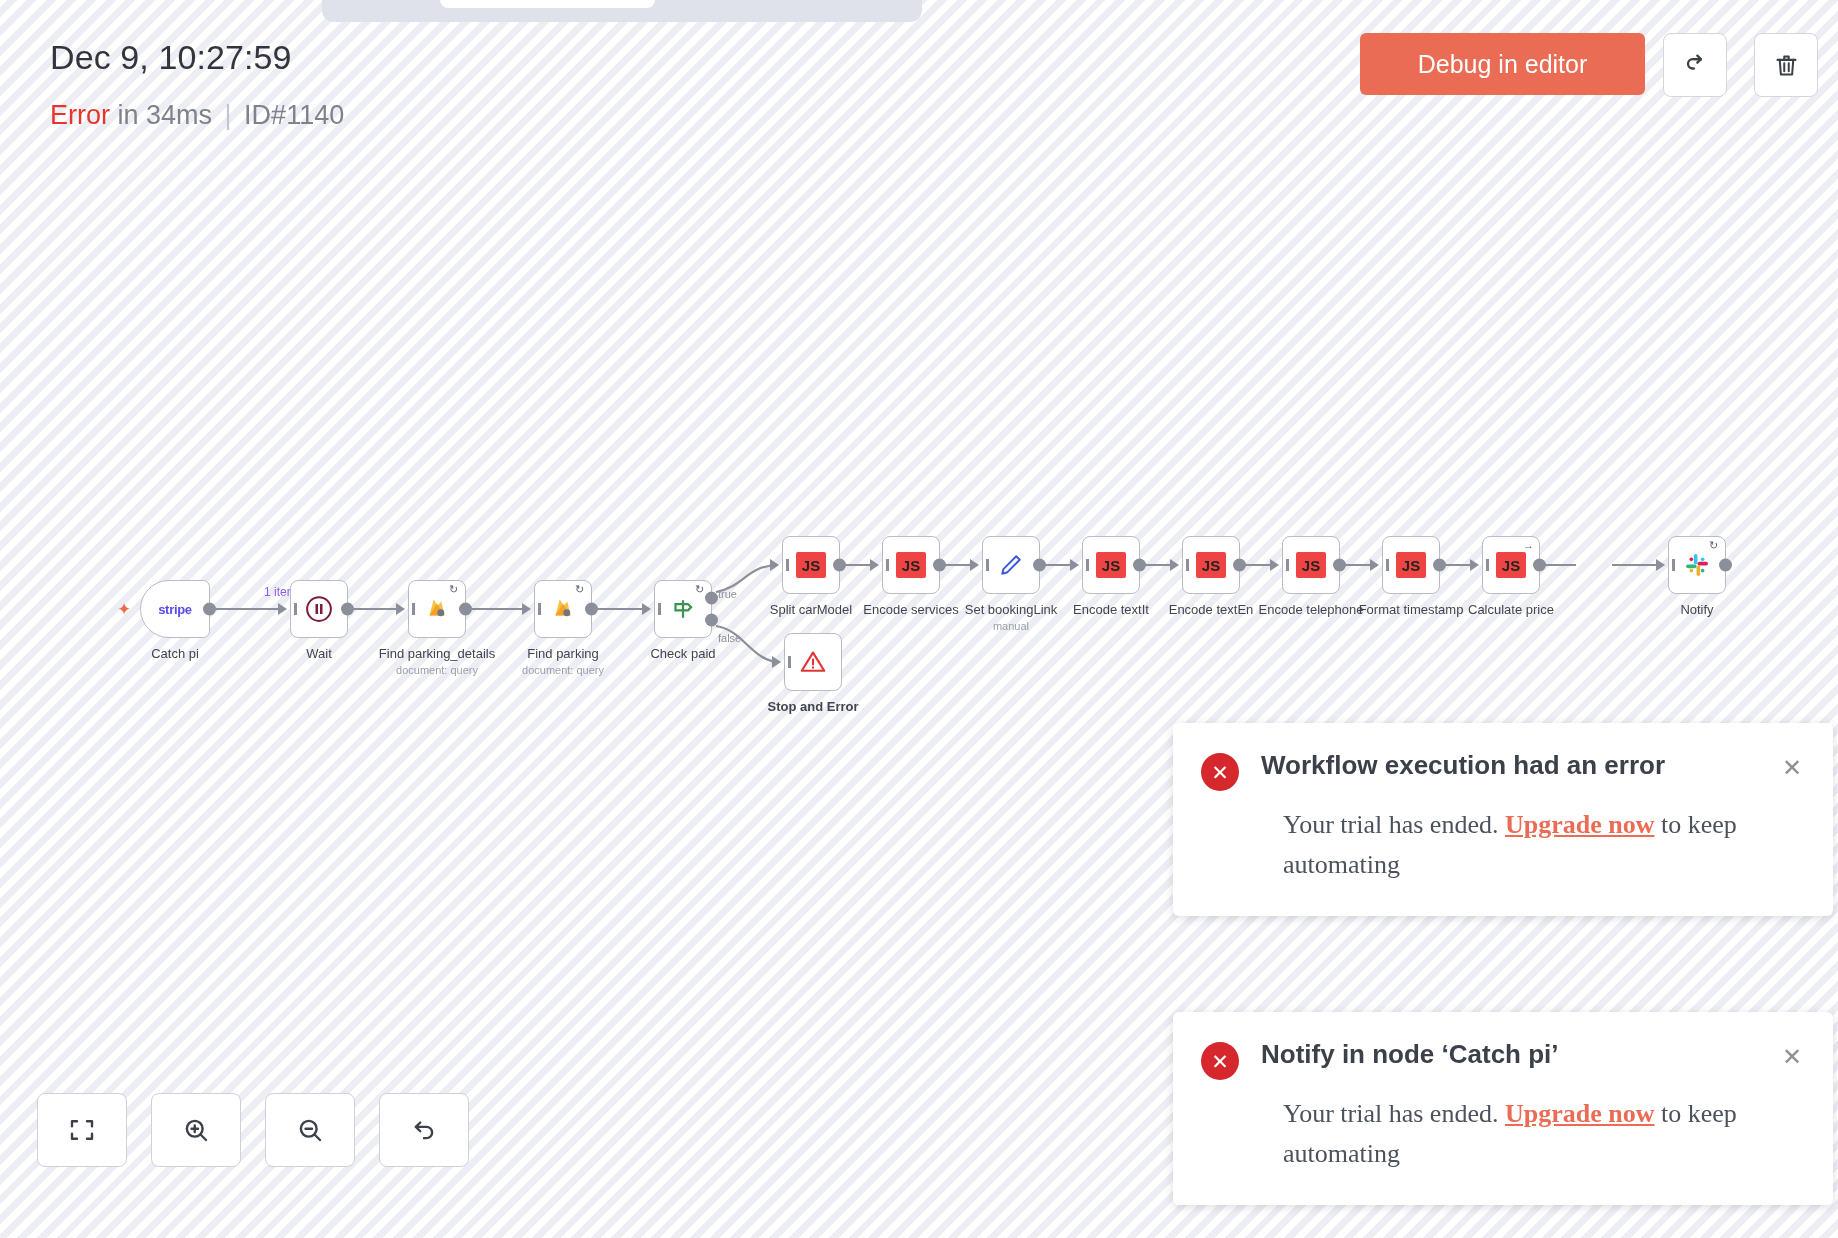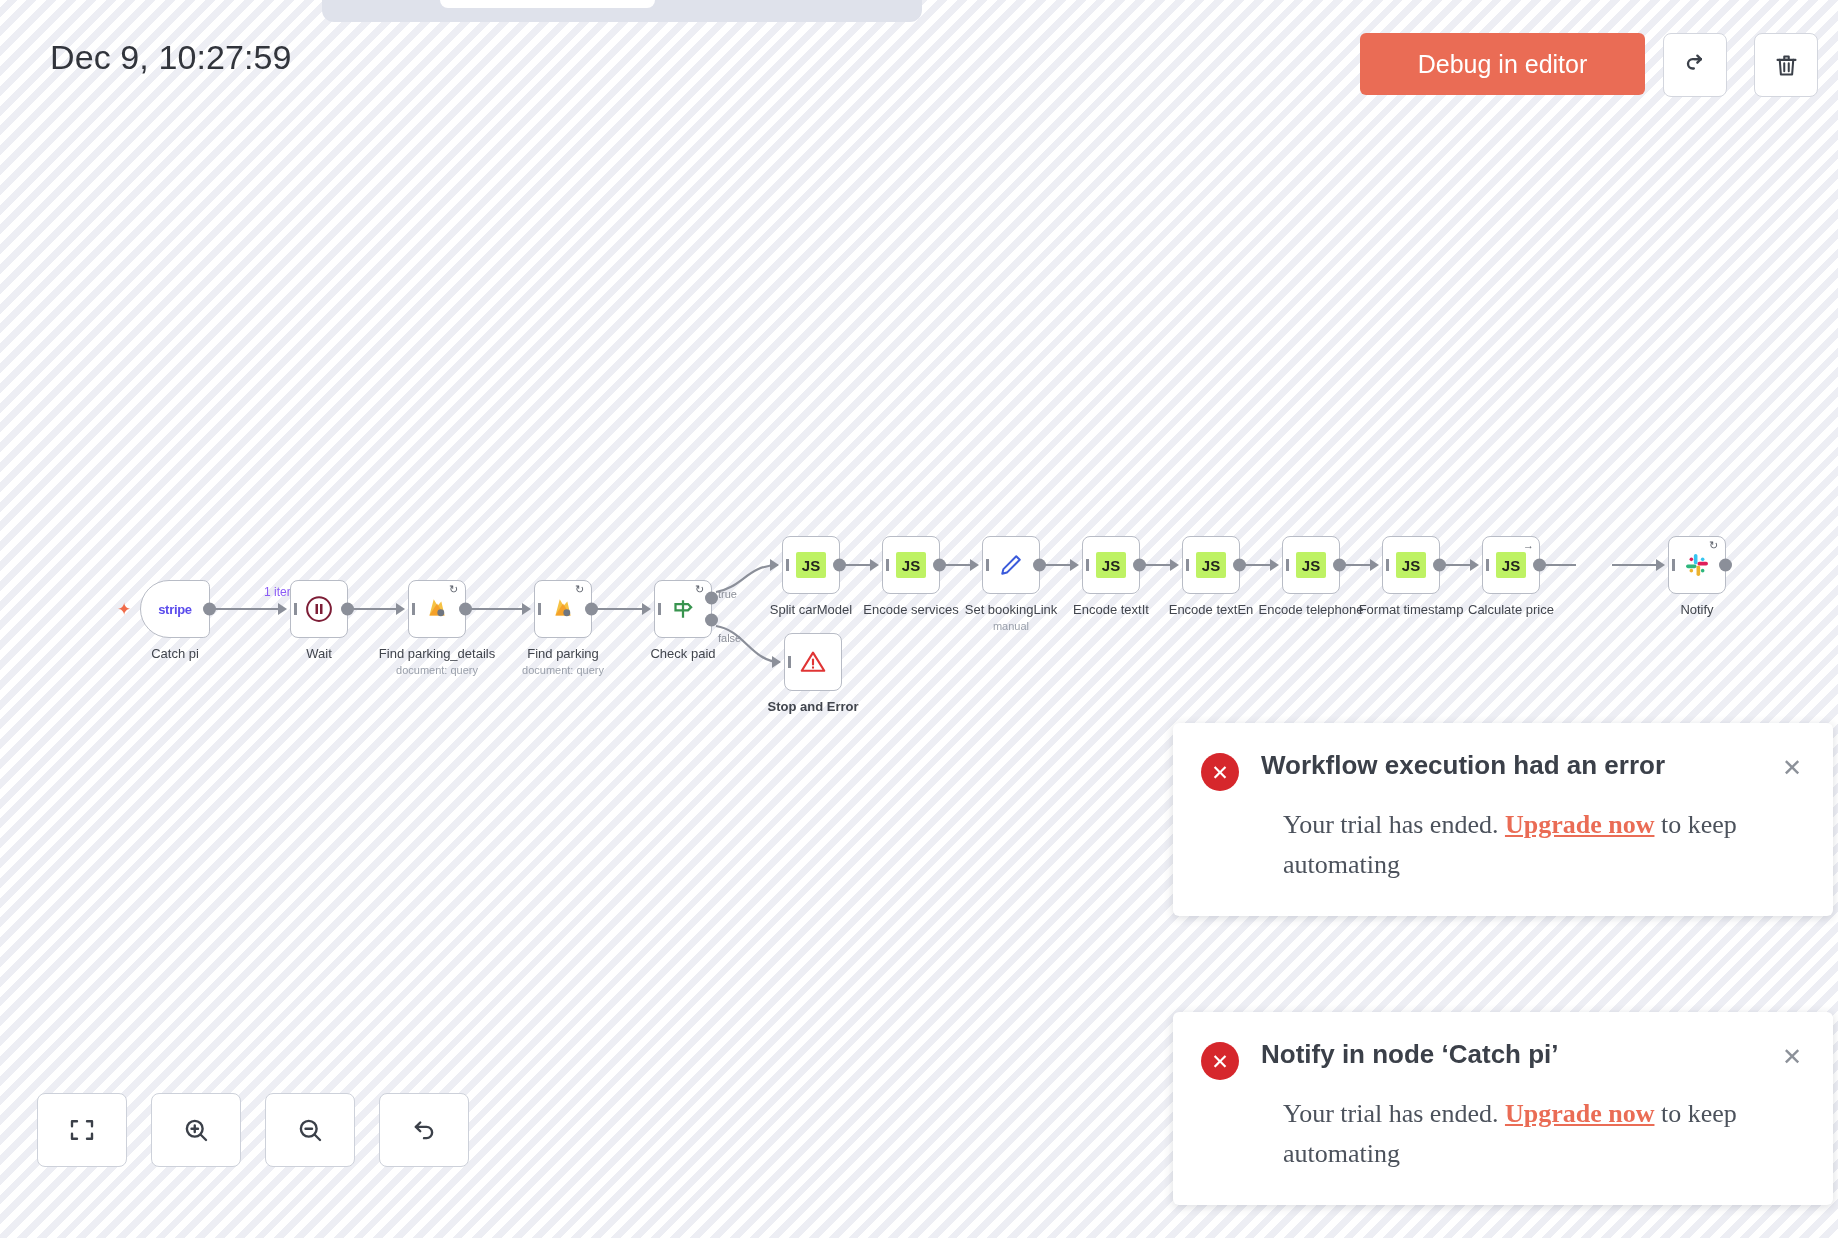--- a/index.html
+++ b/index.html
@@ -89,21 +89,21 @@
   }
   .arrow-in::after{
     content:"";position:absolute;left:7px;top:-6px;
     width:3px;height:12px;background:#8b8f99;
   }
   .bolt{
     position:absolute;left:-24px;top:50%;transform:translateY(-50%);
     color:#f06b4a;font-size:17px;line-height:1;
   }
   .js-chip{
-    width:30px;height:26px;background:#bef264;border-radius:2px;
+    width:30px;height:26px;background:#ef4444;border-radius:2px;
     display:flex;align-items:center;justify-content:center;
     font-size:15px;font-weight:bold;color:#23241f;
     font-family:"Liberation Sans", sans-serif;
   }
   .stripe-txt{
     font-size:13px;font-weight:bold;color:#5a4bec;
     font-family:"Liberation Sans", sans-serif;letter-spacing:-.3px;
   }
   .conn-label{
     position:absolute;font-size:12px;color:#8b5cf6;white-space:nowrap;margin-left:36px;
@@ -156,20 +156,26 @@
 </style>
 </head>
 <body>
 
 <div class="tabbar">
   <div class="activetab"></div>
 </div>
 
 <div class="header">
   <div class="exec-title">Dec 9, 10:27:59</div>
+  <div class="exec-sub">
+    <span class="err">Error</span>
+    <span>in 34ms</span>
+    <span class="sep">|</span>
+    <span>ID#1140</span>
+  </div>
 
   <button class="debug-btn">Debug in editor</button>
 
   <div class="icon-btn retry">
     <svg width="28" height="28" viewBox="0 0 24 24" fill="none" stroke="#3b4049" stroke-width="2" stroke-linecap="round" stroke-linejoin="round">
       <path d="M12 7h5l-3-3"></path>
         <path d="M17 7l-3 3"></path>
       <path d="M17 7H10a4 4 0 1 0 0 8h1"></path>
     </svg>
   </div>

